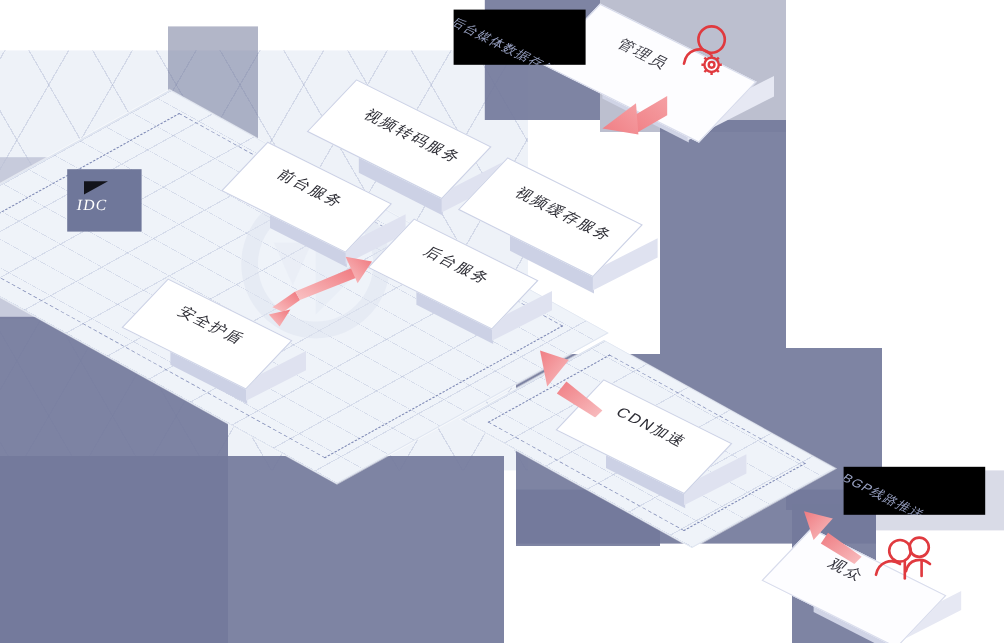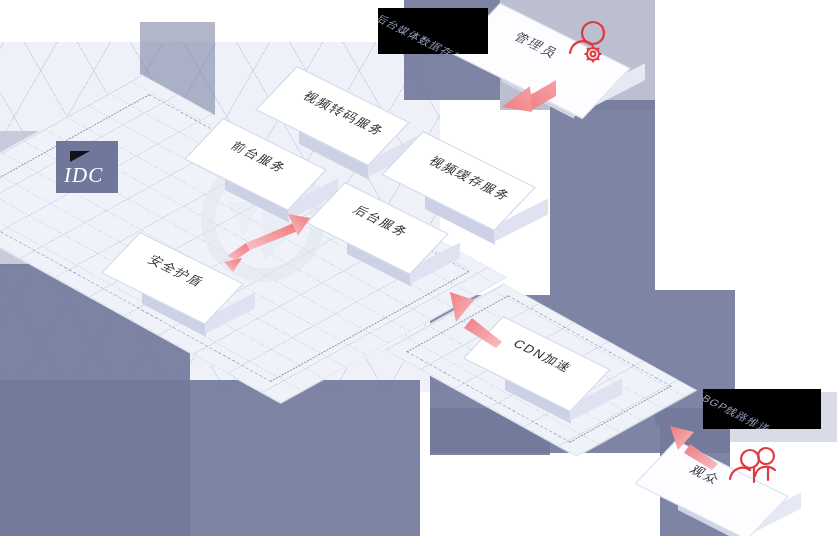--- a/index.html
+++ b/index.html
@@ -100,21 +100,21 @@
     font-size:11px;letter-spacing:1px;white-space:nowrap;
     padding:4px 6px;
   }
 
   
   #idc-badge{
     position:absolute;left:56px;top:141px;width:62px;height:52px;
     background:#6f779a;
   }
   #idc-badge .idc-text{
-    position:absolute;left:8px;top:22px;color:#ffffff;font-size:21px;
+    position:absolute;left:8px;top:22px;color:#ffffff;font-size:13px;
     letter-spacing:1px;font-style:italic;font-family:"Liberation Serif",serif;
   }
   #idc-badge .idc-flag{
     position:absolute;left:14px;top:10px;width:0;height:0;
     border-left:20px solid #12131a;border-bottom:11px solid transparent;
   }
 </style>
 </head>
 <body>
 

